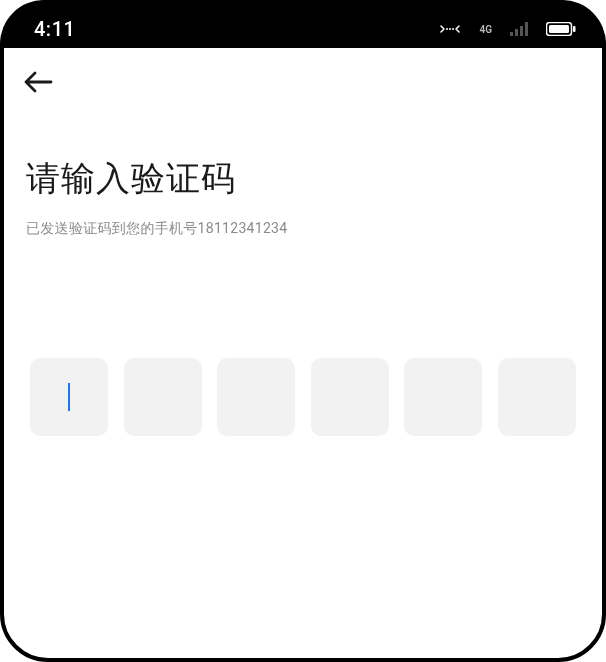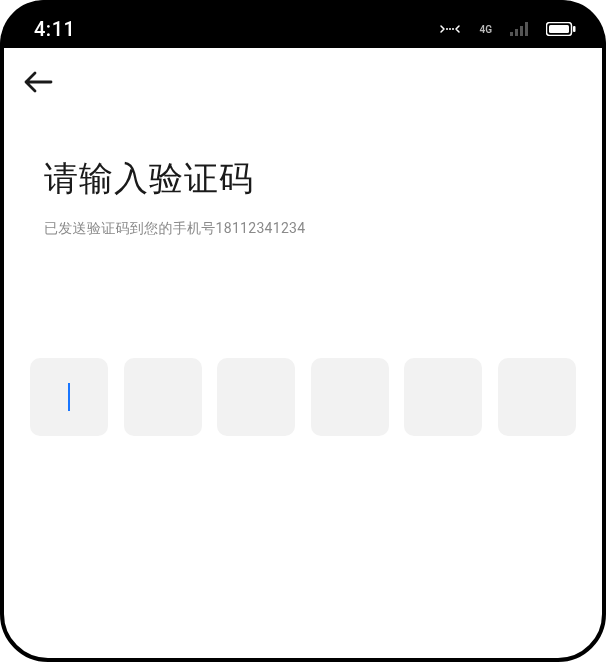--- a/index.html
+++ b/index.html
@@ -55,21 +55,21 @@
     }
     .back-btn {
       width: 36px;
       height: 36px;
       display: flex;
       align-items: center;
       justify-content: center;
       cursor: pointer;
     }
     .content {
-      padding: 40px 30px 0 44px;
+      padding: 40px 30px 0 26px;
     }
     .title {
       font-size: 34px;
       font-weight: 500;
       color: #1a1a1a;
       margin-bottom: 18px;
       letter-spacing: 1px;
     }
     .subtitle {
       font-size: 14px;

